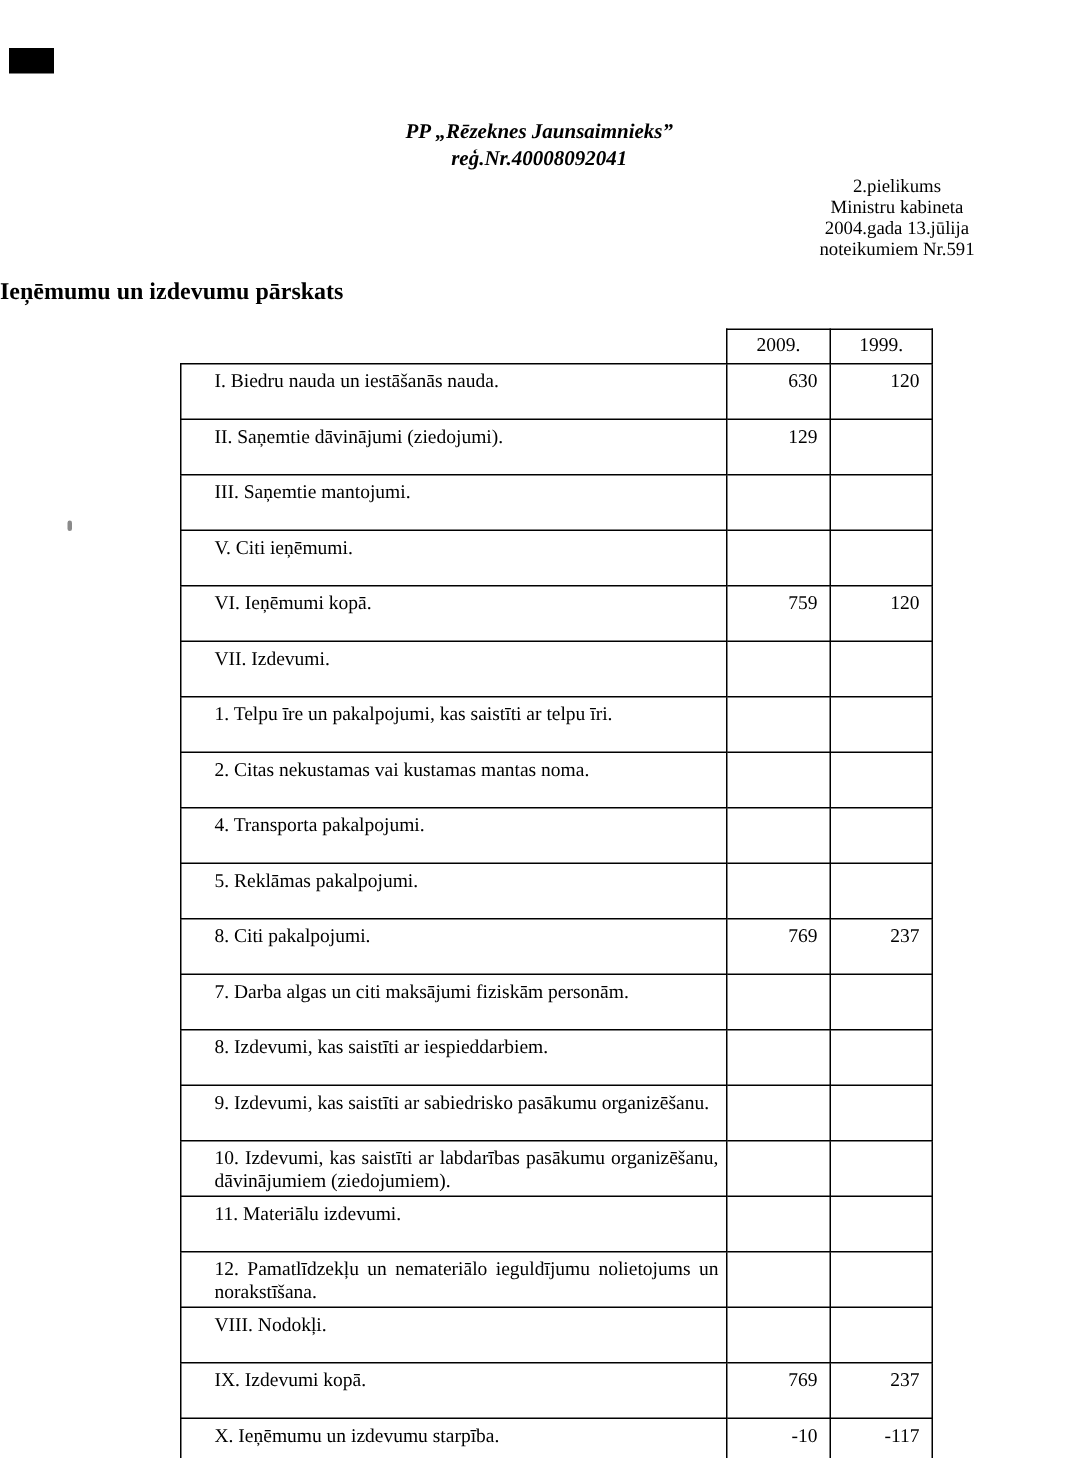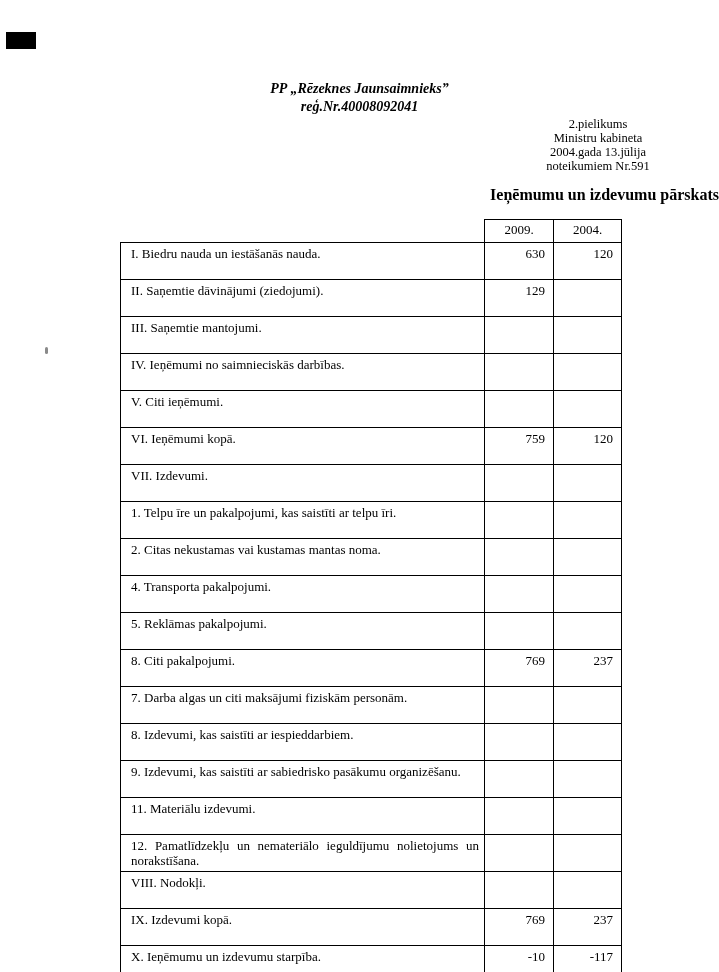--- a/index.html
+++ b/index.html
@@ -48,21 +48,21 @@
     width: 200px;
     text-align: center;
     font-size: 12.5px;
     line-height: 14px;
   }
   .report-title {
     position: absolute;
     top: 186px;
     left: 0;
     width: 719px;
-    text-align: right;
+    text-align: left;
     font-weight: bold;
     font-size: 16px;
   }
   .report-table {
     position: absolute;
     top: 219px;
     left: 120px;
     border-collapse: collapse;
     table-layout: fixed;
     width: 501px;
@@ -75,21 +75,21 @@
   }
   .report-table td.no-border {
     border: none;
   }
   .c-head {
     text-align: center;
     height: 18px;
     padding: 2px 0;
   }
   .c-label {
-    padding: 3px 5px 3px 10px;
+    padding: 3px 5px 3px 22px;
     height: 16px;
     text-align: justify;
   }
   .c-val {
     text-align: right;
     padding: 3px 8px 17px 2px;
     height: 16px;
   }
 </style>
 </head>
@@ -117,45 +117,40 @@
   <table class="report-table">
     <colgroup>
       <col style="width:364px">
       <col style="width:69px">
       <col style="width:68px">
     </colgroup>
     <thead>
       <tr>
         <td class="no-border"></td>
         <td class="c-head">2009.</td>
-        <td class="c-head">2004.</td>
+        <td class="c-head">1999.</td>
       </tr>
     </thead>
     <tbody>
         <tr>
           <td class="c-label">I. Biedru nauda un iestāšanās nauda.</td>
           <td class="c-val">630</td>
           <td class="c-val">120</td>
         </tr>
         <tr>
           <td class="c-label">II. Saņemtie dāvinājumi (ziedojumi).</td>
           <td class="c-val">129</td>
           <td class="c-val"></td>
         </tr>
         <tr>
           <td class="c-label">III. Saņemtie mantojumi.</td>
           <td class="c-val"></td>
           <td class="c-val"></td>
         </tr>
         <tr>
-          <td class="c-label">IV. Ieņēmumi no saimnieciskās darbības.</td>
-          <td class="c-val"></td>
-          <td class="c-val"></td>
-        </tr>
-        <tr>
           <td class="c-label">V. Citi ieņēmumi.</td>
           <td class="c-val"></td>
           <td class="c-val"></td>
         </tr>
         <tr>
           <td class="c-label">VI. Ieņēmumi kopā.</td>
           <td class="c-val">759</td>
           <td class="c-val">120</td>
         </tr>
         <tr>
@@ -197,20 +192,25 @@
           <td class="c-label">8. Izdevumi, kas saistīti ar iespieddarbiem.</td>
           <td class="c-val"></td>
           <td class="c-val"></td>
         </tr>
         <tr>
           <td class="c-label">9. Izdevumi, kas saistīti ar sabiedrisko pasākumu organizēšanu.</td>
           <td class="c-val"></td>
           <td class="c-val"></td>
         </tr>
         <tr>
+          <td class="c-label">10. Izdevumi, kas saistīti ar labdarības pasākumu organizēšanu, dāvinājumiem (ziedojumiem).</td>
+          <td class="c-val"></td>
+          <td class="c-val"></td>
+        </tr>
+        <tr>
           <td class="c-label">11. Materiālu izdevumi.</td>
           <td class="c-val"></td>
           <td class="c-val"></td>
         </tr>
         <tr>
           <td class="c-label">12. Pamatlīdzekļu un nemateriālo ieguldījumu nolietojums un norakstīšana.</td>
           <td class="c-val"></td>
           <td class="c-val"></td>
         </tr>
         <tr>

